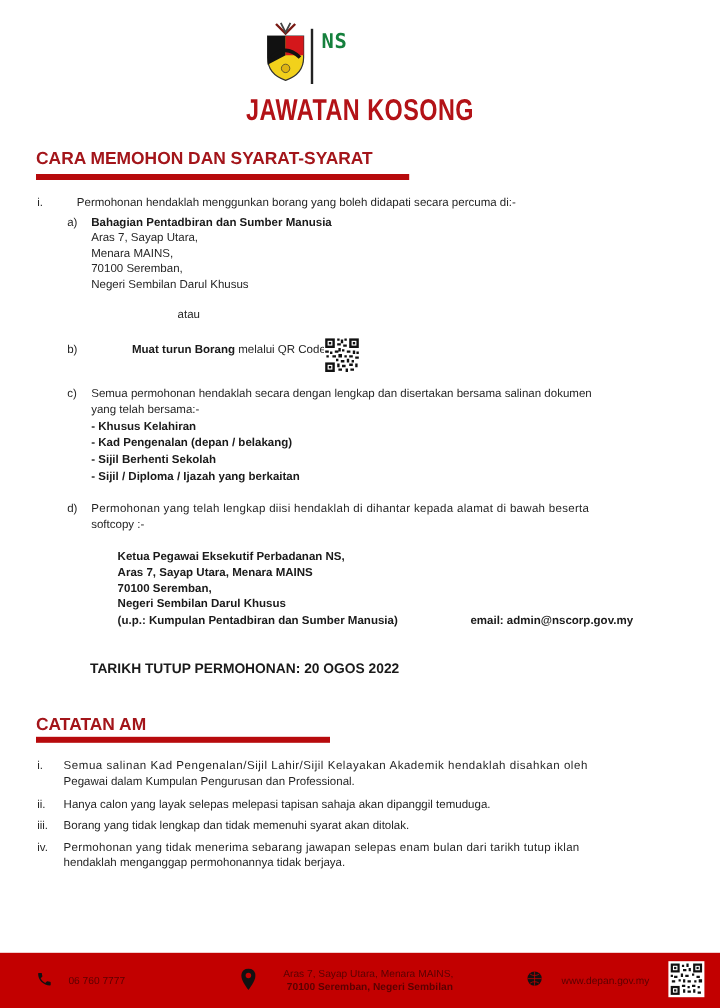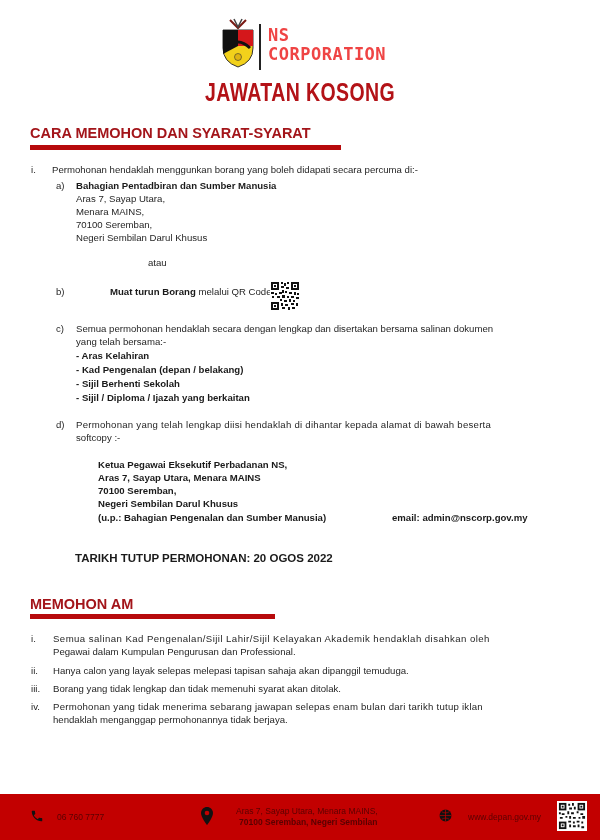--- a/index.html
+++ b/index.html
@@ -2,21 +2,21 @@
 <html><head>
 <meta charset="utf-8">
 <style>
   * { margin:0; padding:0; box-sizing:border-box; }
   html, body { width:600px; height:840px; background:#ffffff; overflow:hidden; }
   body { position:relative; font-family:"DejaVu Sans", sans-serif; color:#222; }
 
   
   .logo-crest { position:absolute; left:220px; top:18px; width:36px; height:50px; }
   .logo-divider { position:absolute; left:259px; top:24px; width:2px; height:46px; background:#222; }
-  .logo-text { position:absolute; left:268px; top:26px; font-family:"DejaVu Sans Mono", monospace; font-weight:bold; color:#ef4444; font-size:17px; line-height:19px; letter-spacing:0.5px; }
+  .logo-text { position:absolute; left:268px; top:26px; font-family:"DejaVu Sans Mono", monospace; font-weight:bold; color:#15803d; font-size:17px; line-height:19px; letter-spacing:0.5px; }
   .main-title { position:absolute; left:0; width:600px; top:78px; text-align:center; font-family:"Liberation Sans", sans-serif; font-weight:bold; font-size:25px; color:#b31217; letter-spacing:0.5px; transform:scaleX(0.78); transform-origin:center; }
 
   
   .sec-title { position:absolute; left:30px; font-family:"Liberation Sans", sans-serif; font-weight:bold; font-size:14.5px; color:#a3151a;text-align:center; }
   .sec-bar { position:absolute; left:30px; height:5px; background:#b70a0c; }
 
   
   .t { position:absolute; font-family:"Liberation Sans", sans-serif; font-size:9.6px; line-height:12px; color:#262626; white-space:nowrap; }
   .b { font-weight:bold; color:#1a1a1a; }
 
@@ -39,30 +39,29 @@
     <path d="M14 1 L18 9 L22 1" stroke="#444" stroke-width="1.5" fill="none"></path>
     <path d="M3 12 H33 V30 Q33 44 18 49 Q3 44 3 30 Z" fill="#f2d11b" stroke="#333" stroke-width="1"></path>
     <path d="M3 12 H18 V28 L3 36 Z" fill="#111"></path>
     <path d="M18 12 H33 V28 L18 28 Z" fill="#d4171b"></path>
     <path d="M6 30 Q18 18 30 30" stroke="#111" stroke-width="3" fill="none"></path>
     <circle cx="18" cy="39" r="3.5" fill="#e0b512" stroke="#333" stroke-width="0.6"></circle>
   </svg>
   <div class="logo-divider"></div>
   <div class="logo-text">
     <div>NS</div>
-    <div>CORPORATION</div>
   </div>
   <div class="main-title">JAWATAN KOSONG</div>
 </div>
 
 <div class="sec-title" style="top:125px;">CARA MEMOHON DAN SYARAT-SYARAT</div>
 <div class="sec-bar" style="top:145px; width:311px;"></div>
 
 <div class="t" style="left:31px; top:164px;">i.</div>
-<div class="t" style="left:40px; top:164px;padding-left:12px;">Permohonan hendaklah menggunkan borang yang boleh didapati secara percuma di:-</div>
+<div class="t" style="left:52px; top:164px;padding-left:12px;">Permohonan hendaklah menggunkan borang yang boleh didapati secara percuma di:-</div>
 
 <div class="t" style="left:56px; top:180px;">a)</div>
 <div class="t b" style="left:76px; top:180px;">Bahagian Pentadbiran dan Sumber Manusia</div>
 <div class="t" style="left:76px; top:193px;">Aras 7, Sayap Utara,</div>
 <div class="t" style="left:76px; top:206px;">Menara MAINS,</div>
 <div class="t" style="left:76px; top:219px;">70100 Seremban,</div>
 <div class="t" style="left:76px; top:232px;">Negeri Sembilan Darul Khusus</div>
 
 <div class="t" style="left:148px; top:257px;">atau</div>
 
@@ -78,39 +77,39 @@
     <rect x="24" y="4" width="2" height="2" fill="#111"></rect>
   <rect x="1" y="21" width="8" height="8" fill="#111"></rect>
     <rect x="3" y="23" width="4" height="4" fill="#fff"></rect>
     <rect x="4" y="24" width="2" height="2" fill="#111"></rect>
   <path d="M11 1h2v2h-2zM14 2h2v3h-2zM17 1h2v2h-2zM11 5h3v2h-3zM16 6h3v2h-3zM12 9h2v3h-2zM1 11h3v2H1zM5 12h2v2H5zM9 11h3v2H9zM15 10h2v2h-2zM19 11h3v2h-3zM24 11h2v3h-2zM27 12h2v2h-2zM2 15h2v2H2zM7 15h3v2H7zM12 14h3v3h-3zM17 15h2v2h-2zM21 15h3v2h-3zM26 16h3v2h-3zM10 18h2v2h-2zM14 19h3v2h-3zM19 18h2v3h-2zM23 19h2v2h-2zM11 22h2v3h-2zM15 23h3v2h-3zM21 22h3v2h-3zM26 22h2v3h-2zM12 26h3v2h-3zM18 26h2v3h-2zM22 26h3v2h-3z" fill="#111"></path>
 </svg>
 
 <div class="t" style="left:56px; top:323px;">c)</div>
 <div class="t" style="left:76px; top:323px;">Semua permohonan hendaklah secara dengan lengkap dan disertakan bersama salinan dokumen</div>
 <div class="t" style="left:76px; top:336px;">yang telah bersama:-</div>
-<div class="t b" style="left:76px; top:350px;">- <span>Aras Kelahiran</span></div>
+<div class="t b" style="left:76px; top:350px;">- <span>Khusus Kelahiran</span></div>
 <div class="t b" style="left:76px; top:364px;">- <span>Kad Pengenalan (depan / belakang)</span></div>
 <div class="t b" style="left:76px; top:378px;">- <span>Sijil Berhenti Sekolah</span></div>
 <div class="t b" style="left:76px; top:392px;">- <span>Sijil / Diploma / Ijazah yang berkaitan</span></div>
 
 <div class="t" style="left:56px; top:419px;">d)</div>
 <div class="t" style="left:76px; top:419px; letter-spacing:0.25px;">Permohonan yang telah lengkap diisi hendaklah di dihantar kepada alamat di bawah beserta</div>
 <div class="t" style="left:76px; top:432px;">softcopy :-</div>
 
 <div class="t b" style="left:98px; top:459px;">Ketua Pegawai Eksekutif Perbadanan NS,</div>
 <div class="t b" style="left:98px; top:472px;">Aras 7, Sayap Utara, Menara MAINS</div>
 <div class="t b" style="left:98px; top:485px;">70100 Seremban,</div>
 <div class="t b" style="left:98px; top:498px;">Negeri Sembilan Darul Khusus</div>
-<div class="t b" style="left:98px; top:512px;">(u.p.: Bahagian Pengenalan dan Sumber Manusia)</div>
+<div class="t b" style="left:98px; top:512px;">(u.p.: Kumpulan Pentadbiran dan Sumber Manusia)</div>
 <div class="t b" style="left:392px; top:512px;">email: admin@nscorp.gov.my</div>
 
 <div class="closing">TARIKH TUTUP PERMOHONAN: 20 OGOS 2022</div>
 
-<div class="sec-title" style="top:596px;">MEMOHON AM</div>
+<div class="sec-title" style="top:596px;">CATATAN AM</div>
 <div class="sec-bar" style="top:614px; width:245px;"></div>
 
 <div class="t" style="left:31px; top:633px;">i.</div>
 <div class="t" style="left:53px; top:633px; letter-spacing:0.45px;">Semua salinan Kad Pengenalan/Sijil Lahir/Sijil Kelayakan Akademik hendaklah disahkan oleh</div>
 <div class="t" style="left:53px; top:646px;">Pegawai dalam Kumpulan Pengurusan dan Professional.</div>
 
 <div class="t" style="left:31px; top:665px;">ii.</div>
 <div class="t" style="left:53px; top:665px;">Hanya calon yang layak selepas melepasi tapisan sahaja akan dipanggil temuduga.</div>
 
 <div class="t" style="left:31px; top:683px;">iii.</div>

